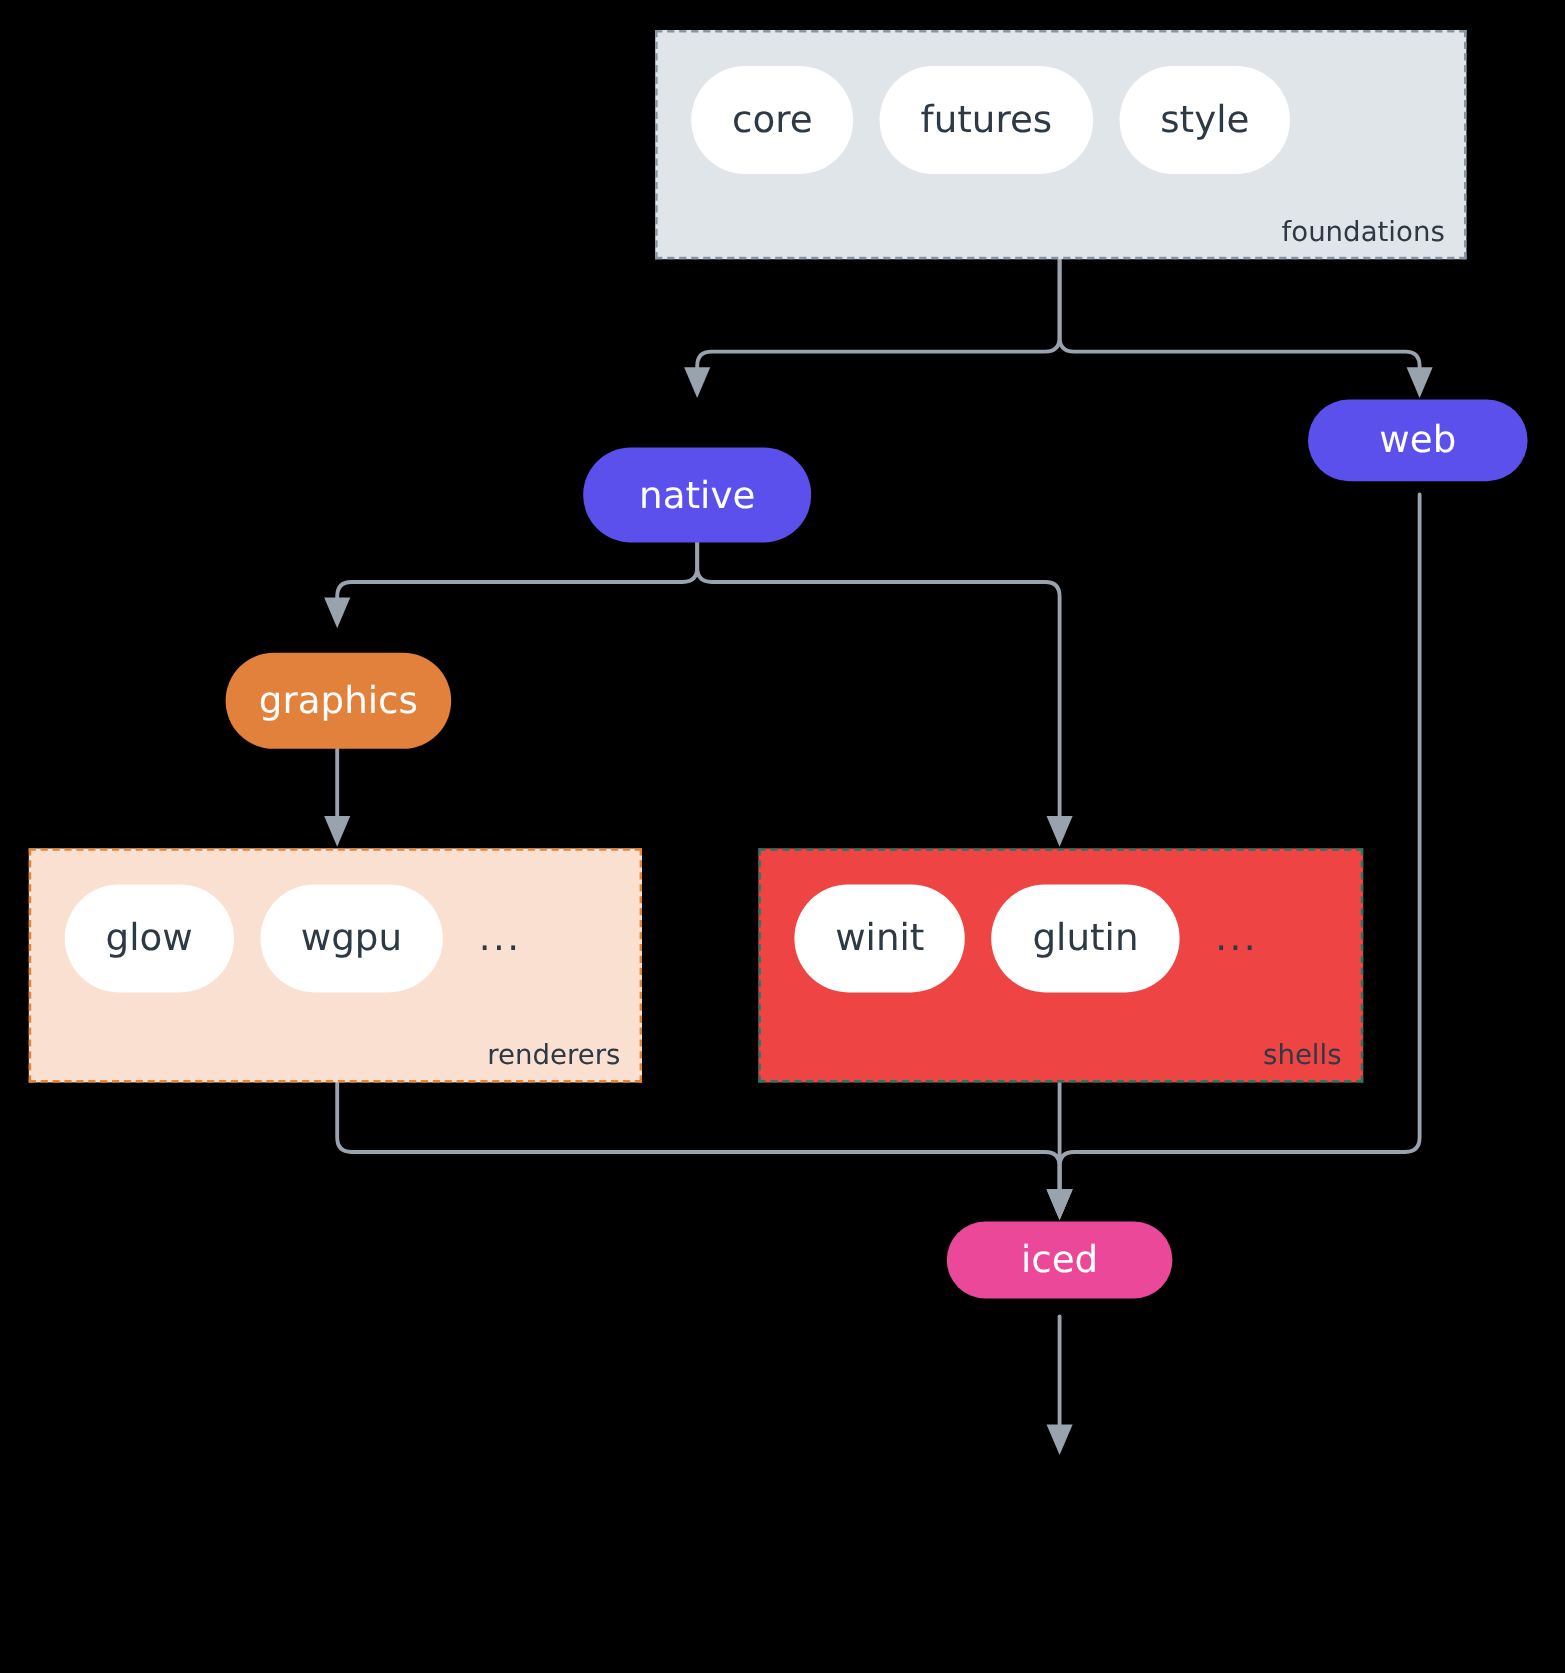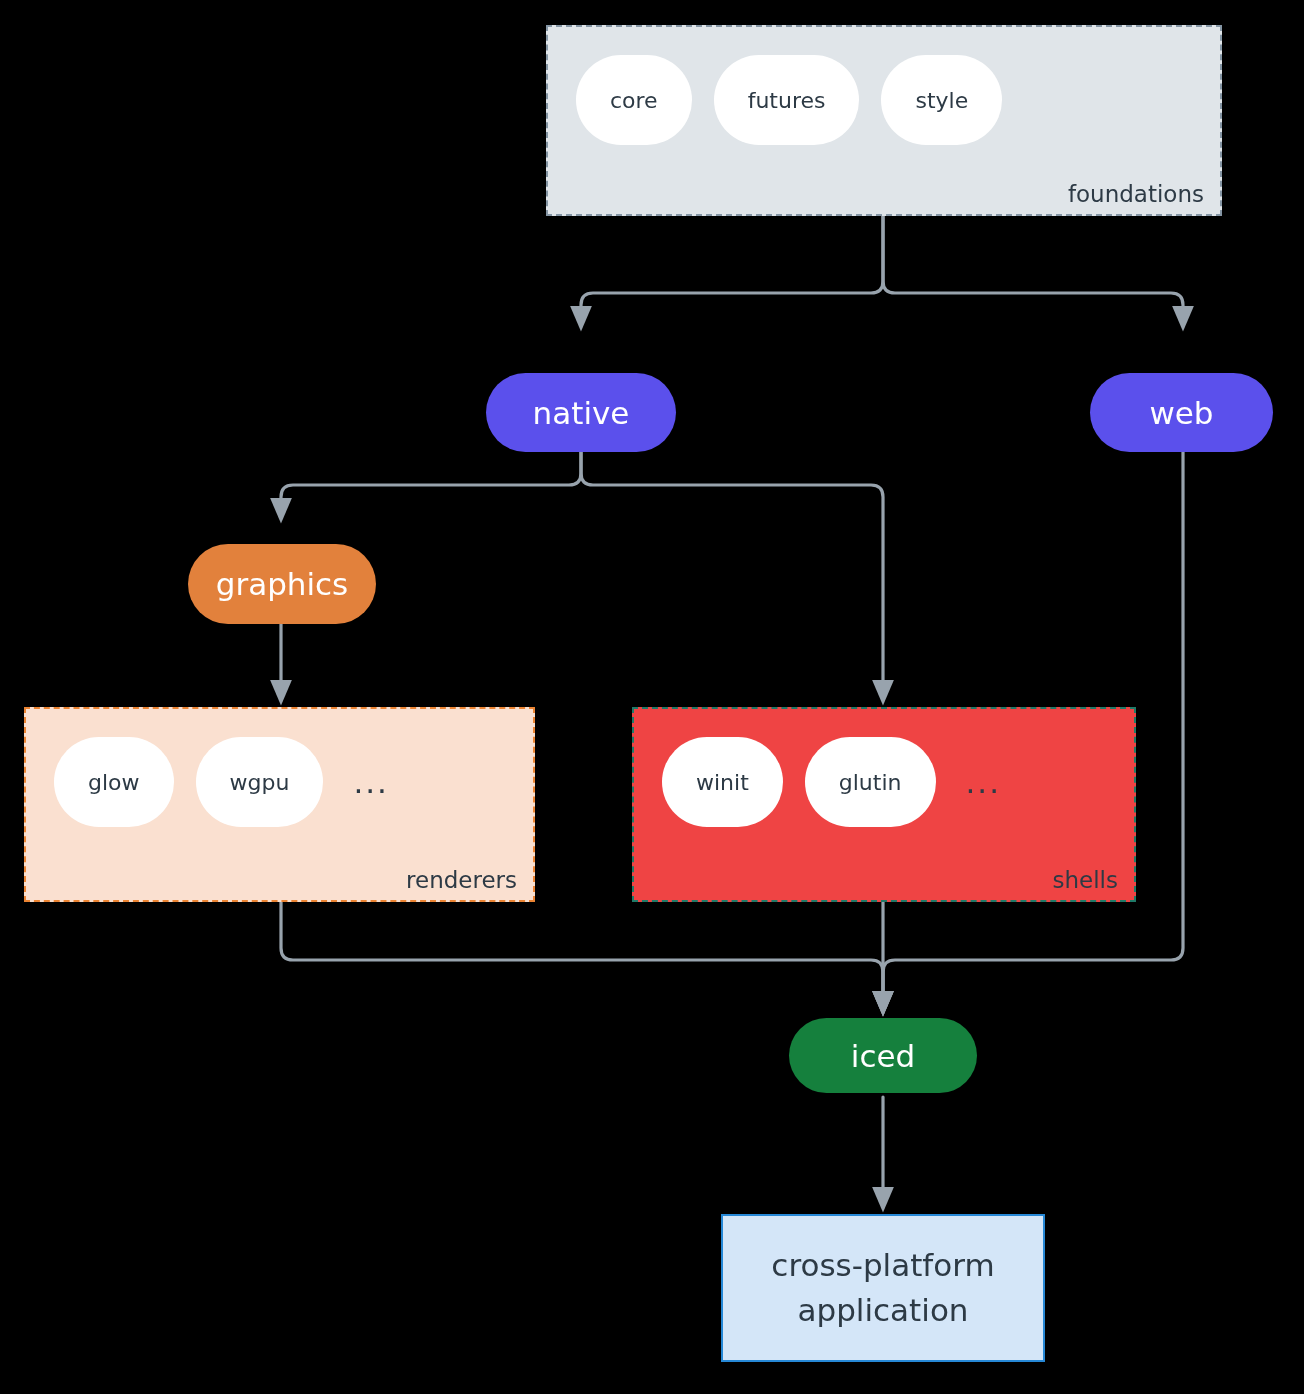--- a/index.html
+++ b/index.html
@@ -77,21 +77,21 @@
   
   .leaf {
     display: flex;
     align-items: center;
     justify-content: center;
     background: #ffffff;
     border-radius: 48px;
     height: 90px;
     padding: 0 34px;
     box-sizing: border-box;
-    font-size: 22px;
+    font-size: 31px;
     color: #2d3a45;
     white-space: nowrap;
   }
   .ellipsis {
     font-size: 31px;
     color: #2d3a45;
     letter-spacing: 2px;
     padding-left: 8px;
     line-height: 1;
   }
@@ -113,37 +113,36 @@
     top: 333px;
     width: 190px;
     height: 79px;
     background: #5b50ec;
     margin-top: 40px;
   }
   #node-web {
     left: 1090px;
     top: 333px;
     width: 183px;
-    height: 79px;
+    height: 68px;
     background: #5b50ec;
-    margin-top: 40px;
   }
   #node-graphics {
     left: 188px;
     top: 544px;
     width: 188px;
     height: 80px;
     background: #e2813c;
   }
   #node-iced {
     left: 789px;
     top: 1018px;
     width: 188px;
-    height: 75px;
-    background: #15803d;
+    height: 64px;
+    background: #ec4899;
   }
 
   
   #node-application {
     position: absolute;
     left: 721px;
     top: 1214px;
     width: 324px;
     height: 148px;
     background: #d4e6f8;
@@ -217,18 +216,14 @@
       <div class="ellipsis">...</div>
     </div>
     <div class="cluster-label">shells</div>
   </div>
 
   <div class="pill" id="node-native">native</div>
   <div class="pill" id="node-web">web</div>
   <div class="pill" id="node-graphics">graphics</div>
   <div class="pill" id="node-iced">iced</div>
 
-  <div id="node-application">
-    <span>cross-platform</span>
-    <span>application</span>
-  </div>
 
 </div>
 
 </body></html>

